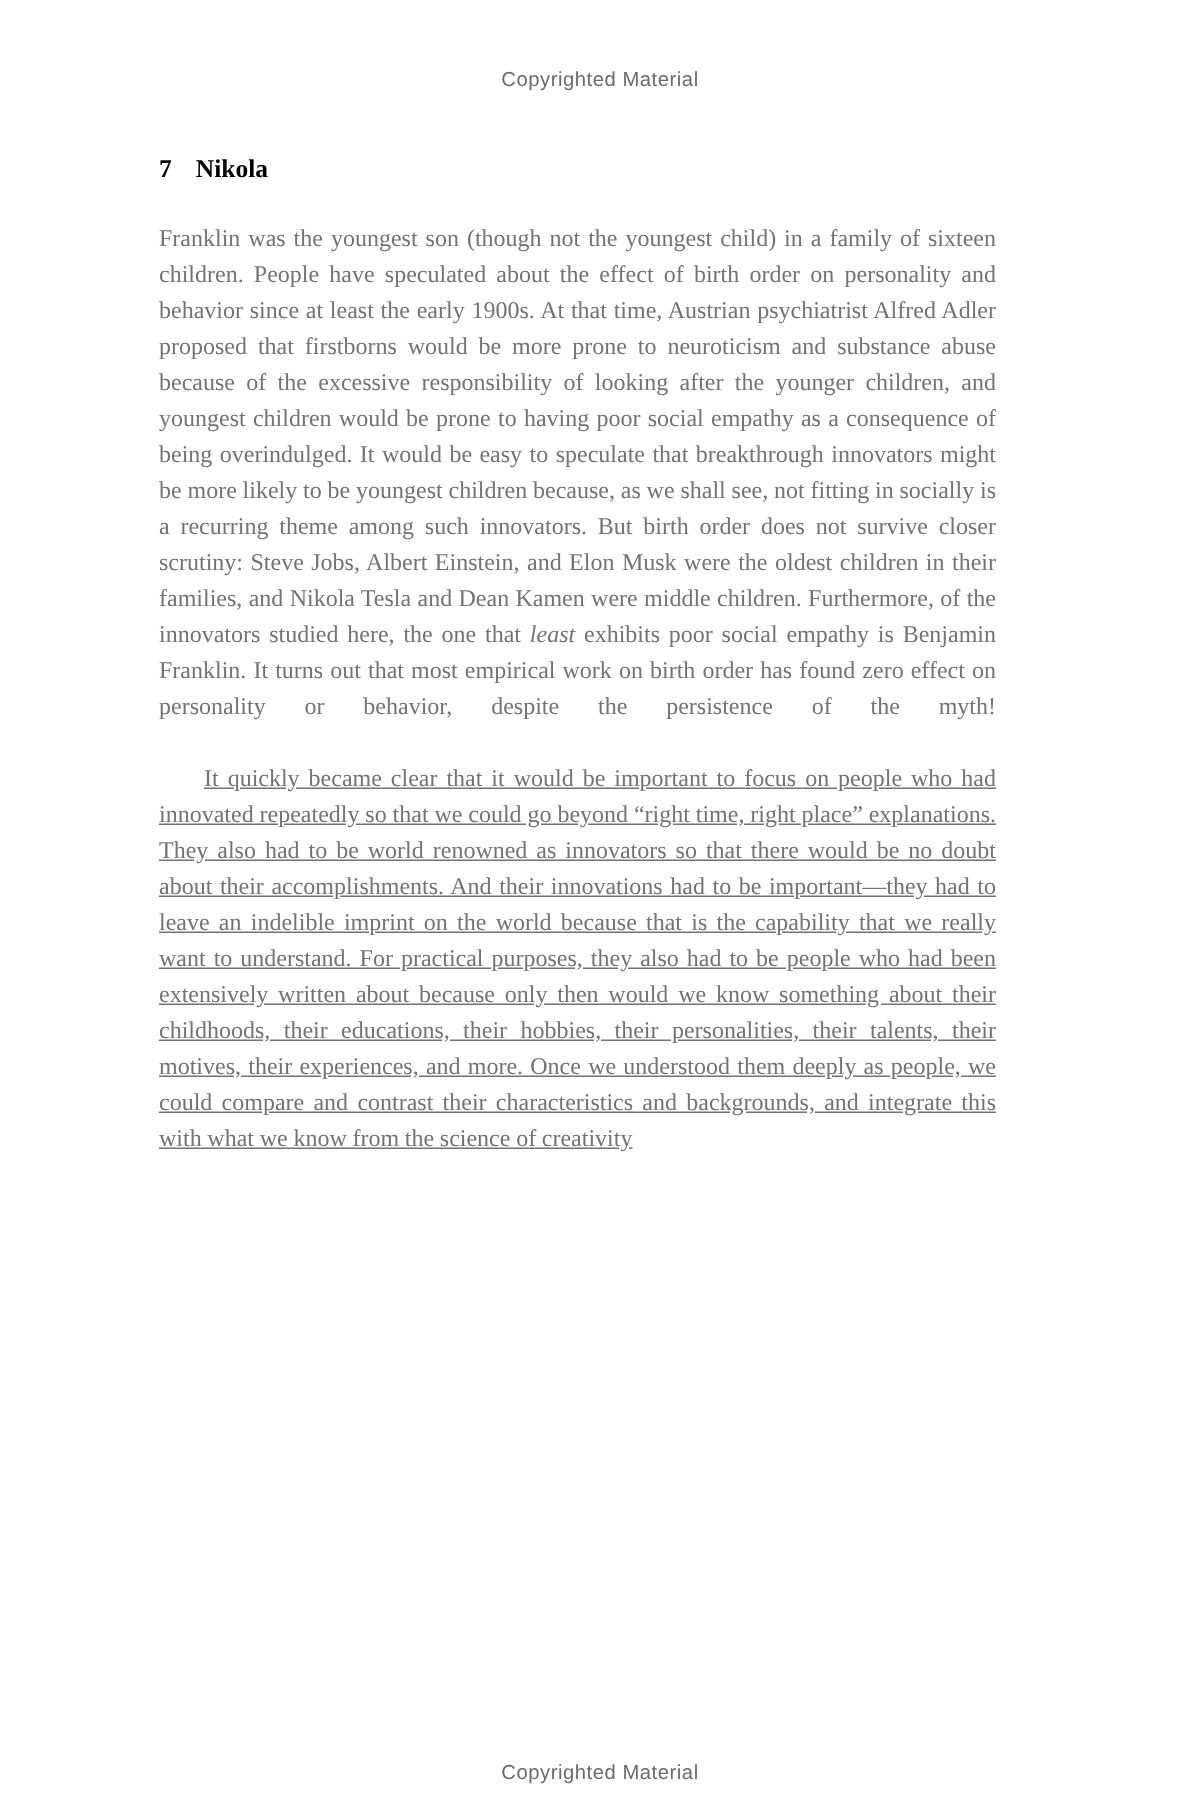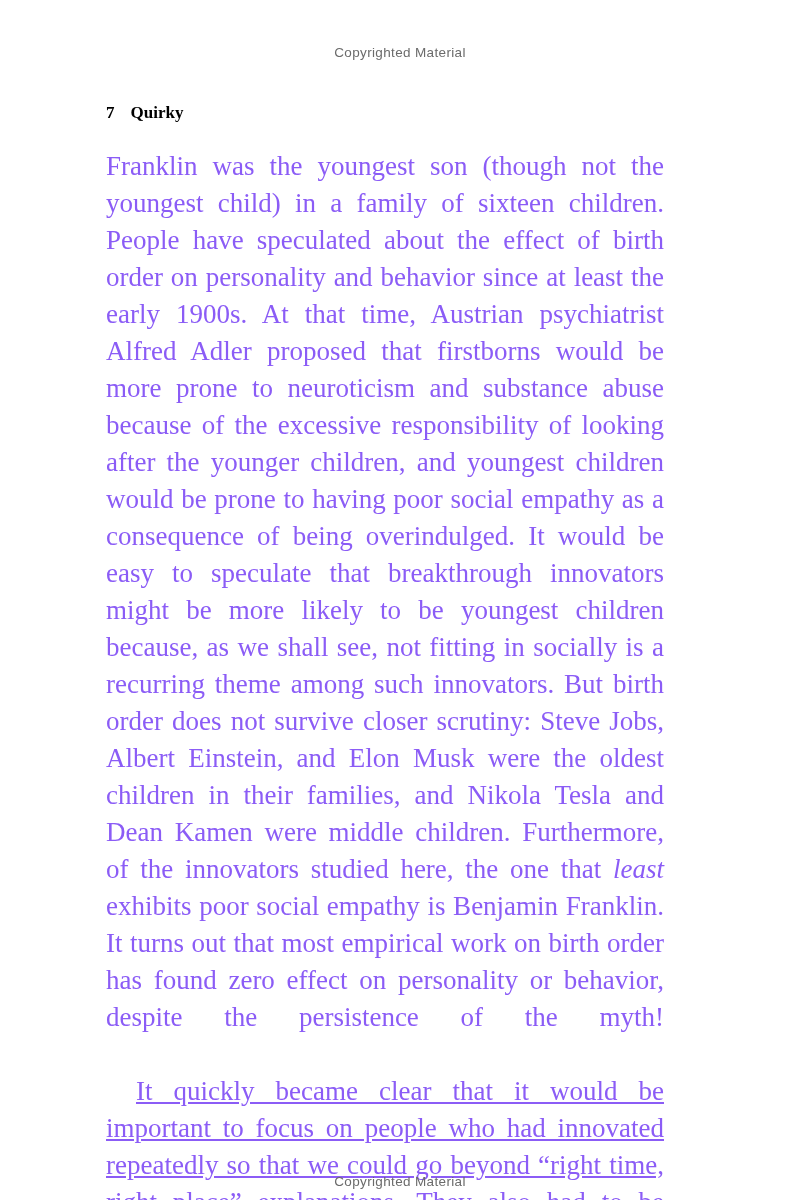--- a/index.html
+++ b/index.html
@@ -59,23 +59,23 @@
     position: absolute;
     left: 106px;
     top: 131px;
     width: 558px;
   }
 
   p.body-par {
     margin: 0;
     text-align: justify;
     text-justify: inter-word;
-    font-size: 27px;
-    line-height: 37px;
-    color: #8b5cf6;
+    font-size: 16px;
+    line-height: 24px;
+    color: #737373;
     hyphens: none;
     word-spacing: -0.2px;
   }
   p.body-par + p.body-par {
     text-indent: 30px;
     text-decoration: underline;
   }
   
   p.body-par:after {
     content: "";
@@ -87,21 +87,21 @@
   .ital { font-style: italic; }
 </style>
 </head>
 <body>
 
 <div class="page">
 
   <div class="watermark watermark-top">Copyrighted Material</div>
 
   <div class="running-head">
-    <span class="folio">7</span><span class="chapter">Quirky</span>
+    <span class="folio">7</span><span class="chapter">Nikola</span>
   </div>
 
   <div class="textblock">
 
     <p class="body-par"><span>Franklin was the youngest son (though not the youngest child) in a family of sixteen children. People have speculated about the effect of birth order on personality and behavior since at least the early 1900s. At that time, Austrian psychiatrist Alfred Adler proposed that firstborns would be more prone to neuroticism and substance abuse because of the excessive responsibility of looking after the younger children, and youngest children would be prone to having poor social empathy as a consequence of being overindulged. It would be easy to speculate that breakthrough innovators might be more likely to be youngest children because, as we shall see, not fitting in socially is a recurring theme among such innovators. But birth order does not survive closer scrutiny: Steve Jobs, Albert Einstein, and Elon Musk were the oldest children in their families, and Nikola Tesla and Dean Kamen were middle children. Furthermore, of the innovators studied here, the one that </span><span class="ital">least</span><span> exhibits poor social empathy is Benjamin Franklin. It turns out that most empirical work on birth order has found zero effect on personality or behavior, despite the persistence of the myth!</span></p>
 
     <p class="body-par no-last-stretch">It quickly became clear that it would be important to focus on people who had innovated repeatedly so that we could go beyond “right time, right place” explanations. They also had to be world renowned as innovators so that there would be no doubt about their accomplishments. And their innovations had to be important—they had to leave an indelible imprint on the world because that is the capability that we really want to understand. For practical purposes, they also had to be people who had been extensively written about because only then would we know something about their childhoods, their educations, their hobbies, their personalities, their talents, their motives, their experiences, and more. Once we understood them deeply as people, we could compare and contrast their characteristics and backgrounds, and integrate this with what we know from the science of creativity</p>
 
   </div>
 

